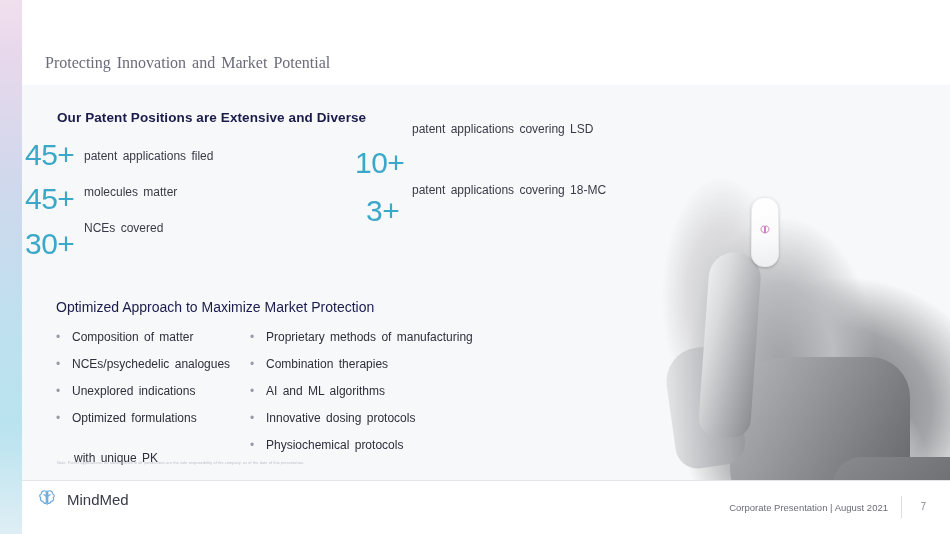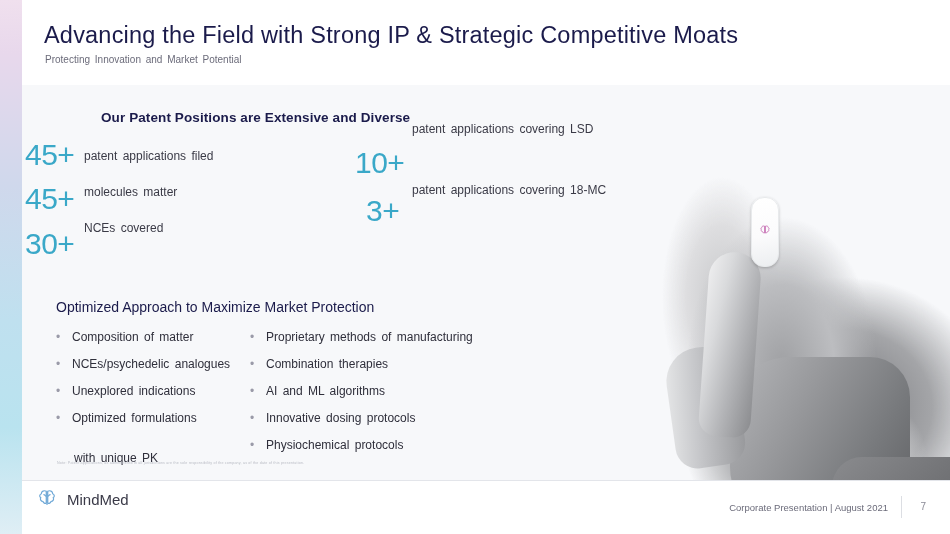--- a/index.html
+++ b/index.html
@@ -43,43 +43,43 @@
     top: 22px;
     font-size: 23.5px;
     color: #1b1b4b;
     letter-spacing: 0.2px;
     white-space: nowrap;
   }
   .subtitle {
     position: absolute;
     left: 23px;
     top: 54px;
-    font-size: 10px;
+    font-size: 16px;
     color: #6b6b7a;
     word-spacing: 2px;
+    font-family: Liberation Serif, serif;
   }
   .body-panel {
     position: absolute;
     left: 22px;
     top: 85px;
     width: 928px;
     height: 395px;
     background: #f7f8fa;
   }
   .section-head {
     position: absolute;
     font-weight: bold;
     color: #1b1b4b;
   }
   #patents-head {
     left: 57px;
     top: 110px;
     font-size: 13.5px;
     letter-spacing: 0.1px;
-    margin-left: 44px;
   }
   #approach-head {
     left: 56px;
     top: 299px;
     font-size: 14px;
     font-weight: normal;
     color: #1b1b4b;
   }
   .stat-num {
     position: absolute;
@@ -262,21 +262,20 @@
   }
 </style>
 </head>
 <body>
 
 <div class="slide">
 
   <div class="edge-strip"></div>
 
   <div class="header">
-    <div class="title">Advancing the Field with Strong IP &amp; Strategic Competitive Moats</div>
     <div class="subtitle">Protecting Innovation and Market Potential</div>
   </div>
 
   <div class="body-panel"></div>
 
   <div class="section-head" id="patents-head">Our Patent Positions are Extensive and Diverse</div>
 
   <div class="stat-num" id="n1">45+</div>
   <div class="stat-lbl" id="l1">patent applications filed</div>
 

